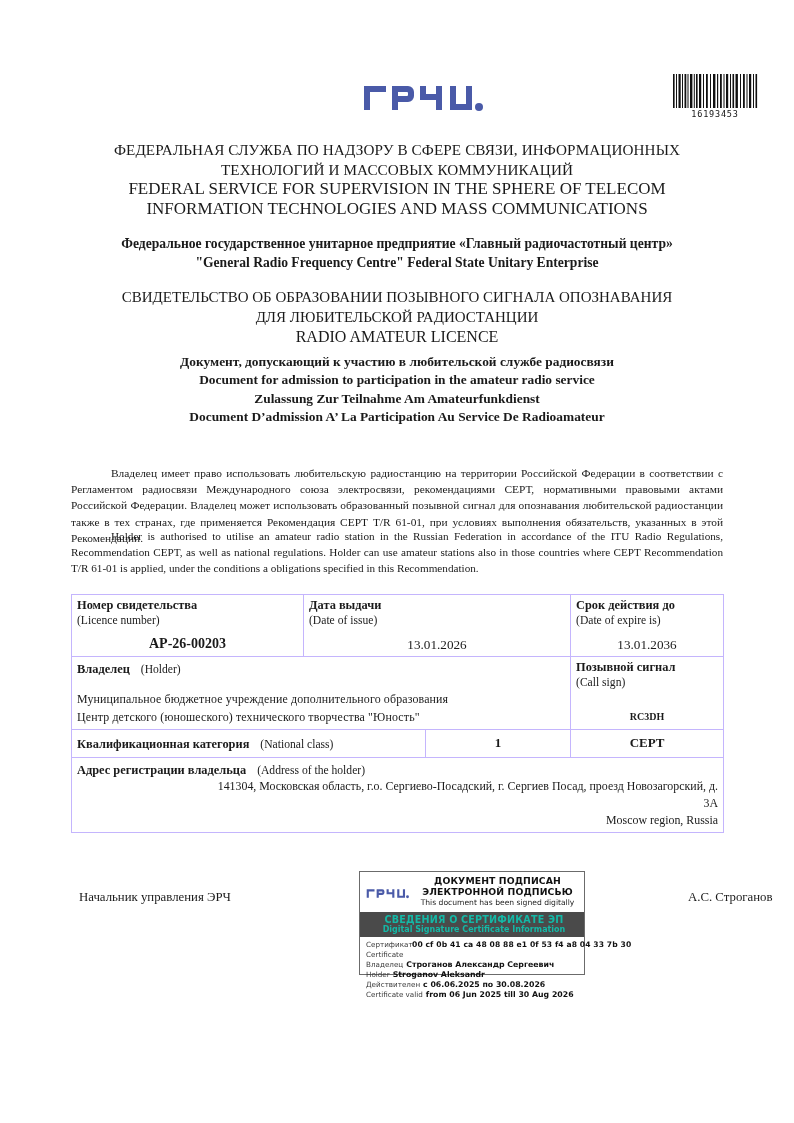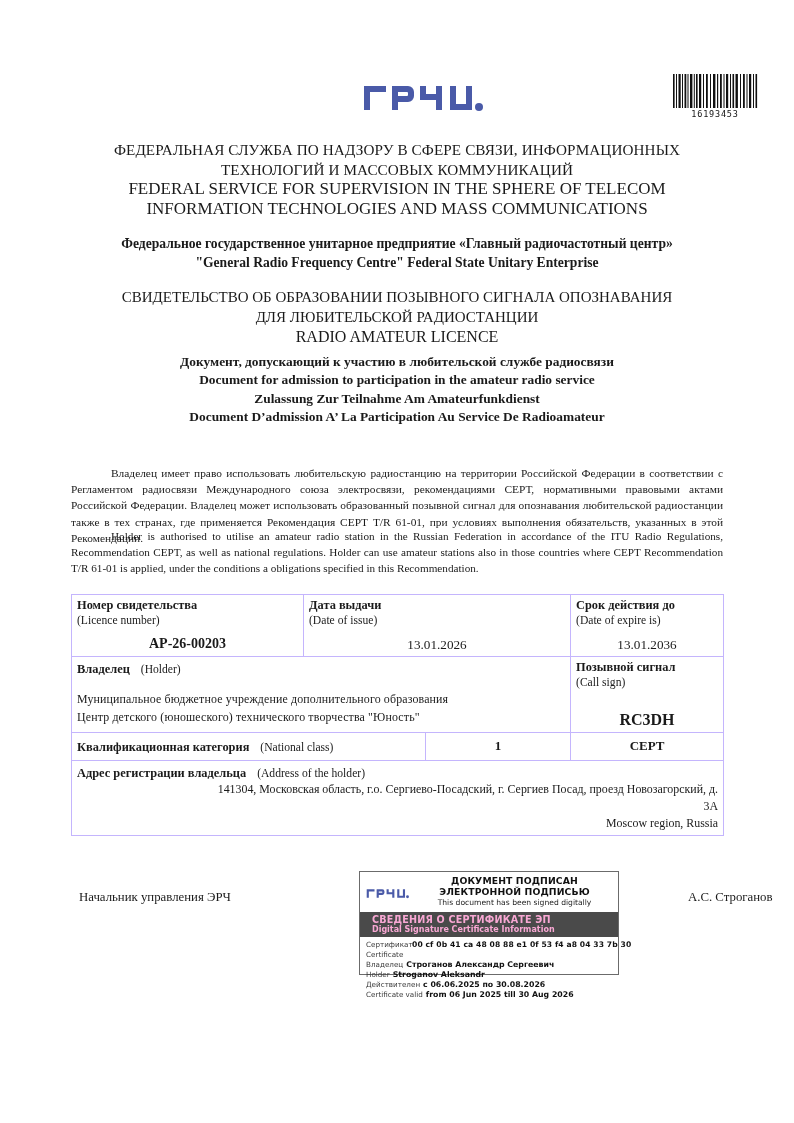--- a/index.html
+++ b/index.html
@@ -157,21 +157,21 @@
   .holder-cell { height: 62px; }
   .holder-name {
     font-size: 11.9px;
     line-height: 17.5px;
     margin-top: 14px;
     letter-spacing: 0.15px;
   }
   .callsign-val {
     display: block;
     text-align: center;
-    font-size: 16px;
+    font-size: 10px;
     font-weight: bold;
     margin-top: 21px;
   }
   .class-row td { height: 20px; vertical-align: middle; padding-top: 3px; padding-bottom: 4px;}
   .class-val {
     text-align: center;
     font-size: 13px;
     font-weight: bold;
   }
   .cept-val {
@@ -198,21 +198,21 @@
     left: 688px;
     top: 890px;
     font-size: 12.8px;
   }
 
   
   .ds-stamp {
     position: absolute;
     left: 359px;
     top: 871px;
-    width: 260px;
+    width: 226px;
     height: 104px;
     border: 1px solid #6b6b6b;
     background: #ffffff;
     font-family: "DejaVu Sans", "Liberation Sans", sans-serif;
     box-sizing: border-box;
   }
   .ds-top {
     display: flex;
     align-items: center;
     padding: 4px 5px 3px 6px;
@@ -231,23 +231,23 @@
     color: #111;
     letter-spacing: 0.1px;
   }
   .ds-t2 {
     font-size: 7.6px;
     color: #222;
     margin-top: 1px;
   }
   .ds-band {
     background: #4a4a4a;
-    color: #f9a8d4;
-    text-align: left;
-    padding: 2px 0 3px 12px;
+    color: #14b8a6;
+    text-align: center;
+    padding: 2px 0 3px 4px;
   }
   .ds-b1 {
     font-size: 9.6px;
     font-weight: bold;
     letter-spacing: 0.2px;
     line-height: 11px;
   }
   .ds-b2 {
     font-size: 8px;
     font-weight: bold;

